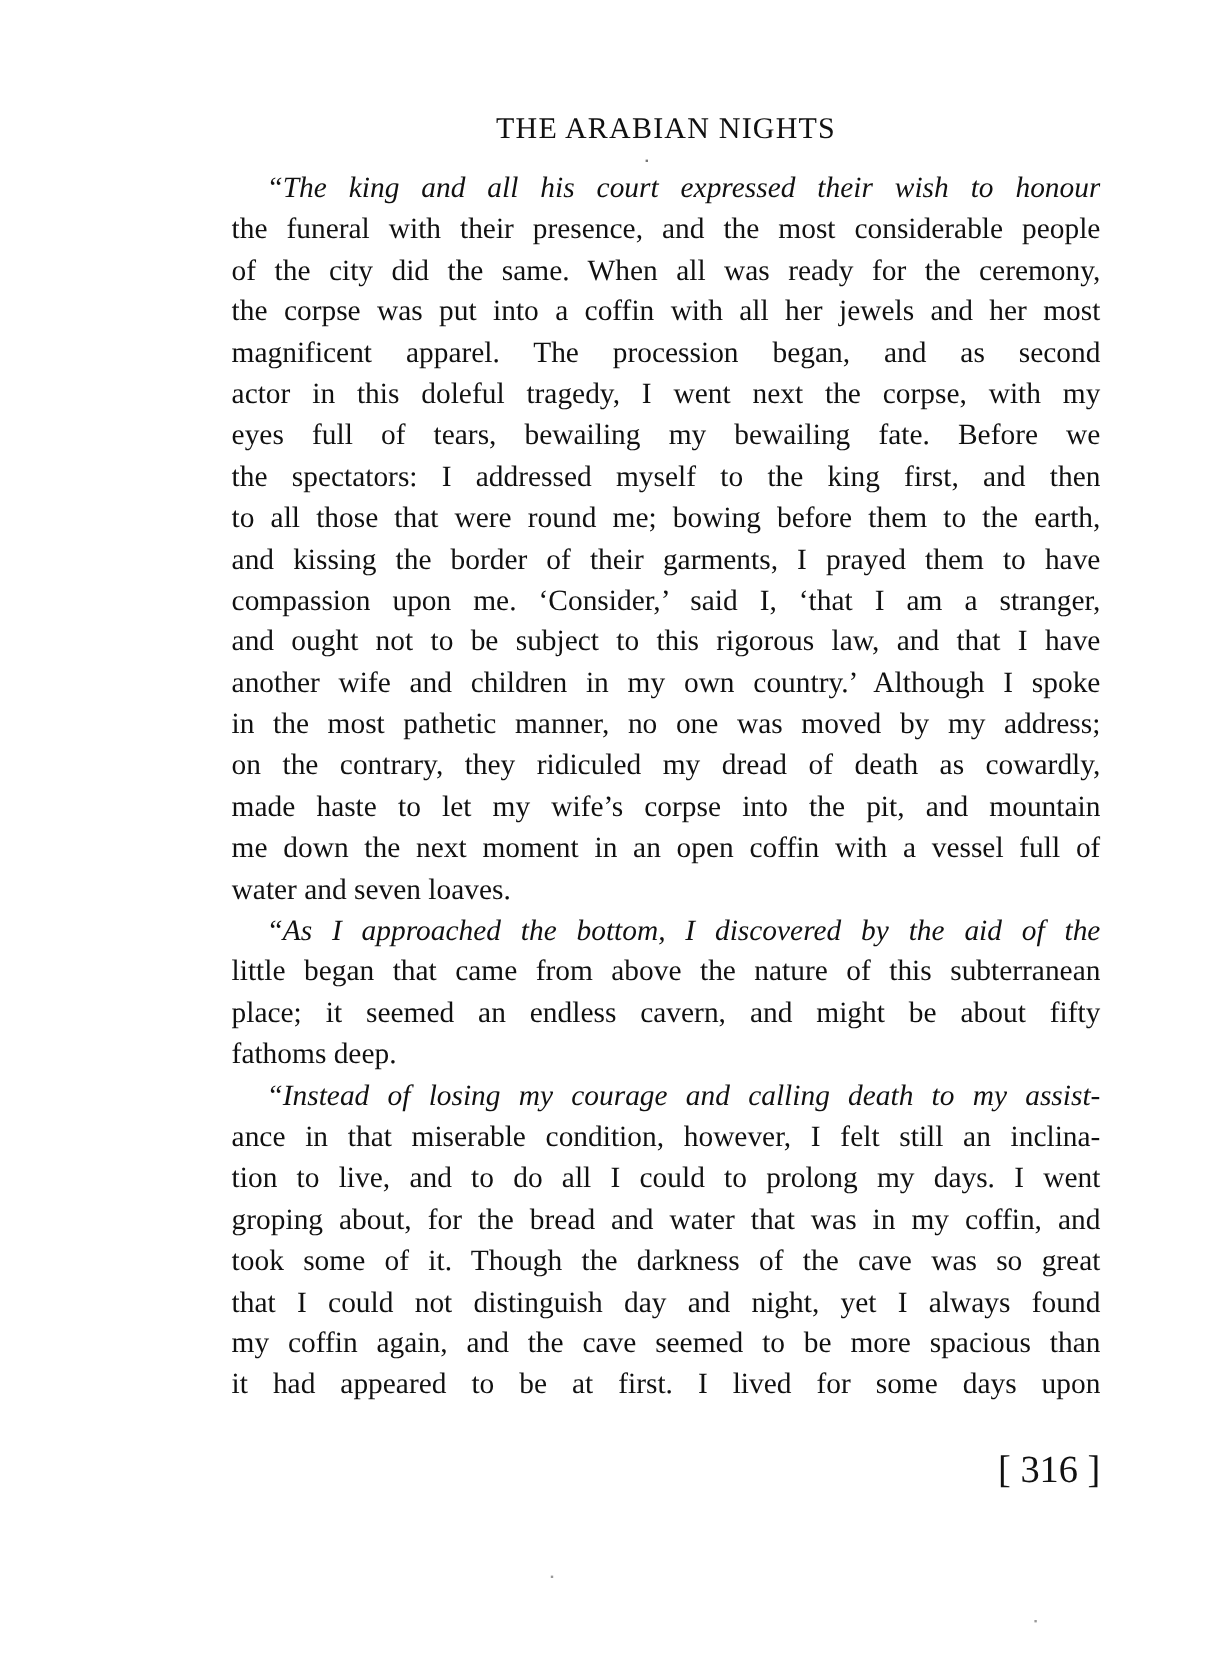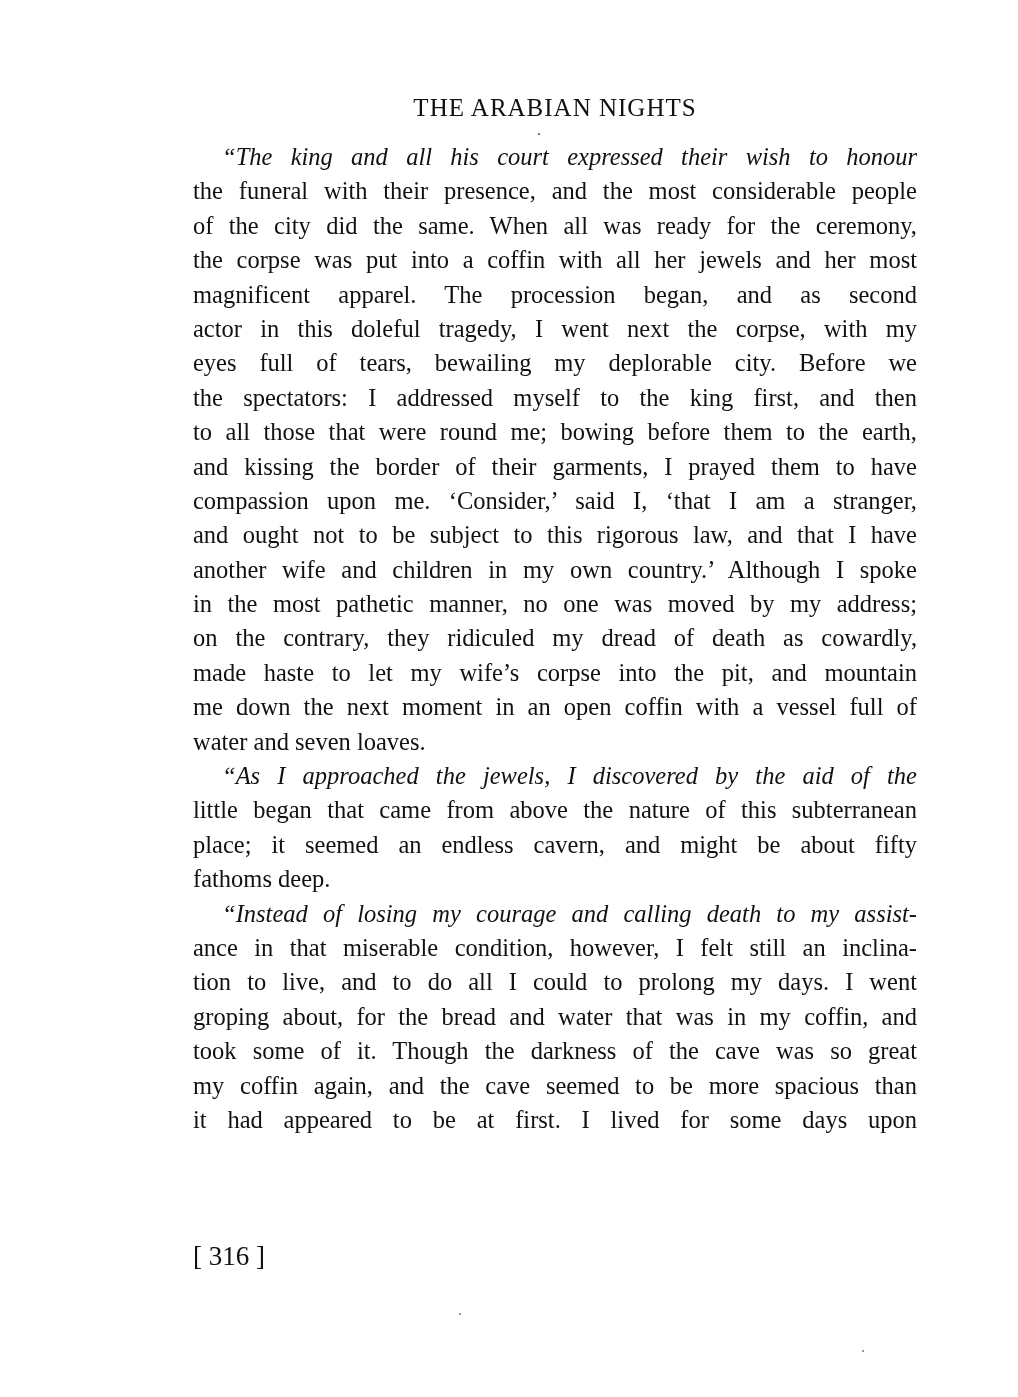--- a/index.html
+++ b/index.html
@@ -56,24 +56,23 @@
       white-space: nowrap;
       overflow: hidden;
     }
     .line.first { text-indent: 29px; font-style: italic; }
     .line.last { text-align-last: left; }
     .folio {
       position: absolute;
       top: 1208px;
       left: 193px;
       width: 724px;
-      text-align: left;
-      font-size: 27px;
+      text-align: right;
+      font-size: 32px;
       line-height: 32px;
-      margin-top: 32px;
     }
     .speck {
       position: absolute;
       width: 2px; height: 2px;
       background: #999;
     }
   </style>
 </head>
 <body>
 
@@ -82,45 +81,46 @@
   <div class="head-dot"></div>
 
   <div class="body-text">
     <div class="para">
       <span class="line first">“The king and all his court expressed their wish to honour</span>
       <span class="line">the funeral with their presence, and the most considerable people</span>
       <span class="line">of the city did the same.  When all was ready for the ceremony,</span>
       <span class="line">the corpse was put into a coffin with all her jewels and her most</span>
       <span class="line">magnificent apparel.  The procession began, and as second</span>
       <span class="line">actor in this doleful tragedy, I went next the corpse, with my</span>
-      <span class="line">eyes full of tears, bewailing my deplorable city.  Before we</span>
+      <span class="line">eyes full of tears, bewailing my bewailing fate.  Before we</span>
       <span class="line">the spectators: I addressed myself to the king first, and then</span>
       <span class="line">to all those that were round me; bowing before them to the earth,</span>
       <span class="line">and kissing the border of their garments, I prayed them to have</span>
       <span class="line">compassion upon me.  ‘Consider,’ said I, ‘that I am a stranger,</span>
       <span class="line">and ought not to be subject to this rigorous law, and that I have</span>
       <span class="line">another wife and children in my own country.’  Although I spoke</span>
       <span class="line">in the most pathetic manner, no one was moved by my address;</span>
       <span class="line">on the contrary, they ridiculed my dread of death as cowardly,</span>
       <span class="line">made haste to let my wife’s corpse into the pit, and mountain</span>
       <span class="line">me down the next moment in an open coffin with a vessel full of</span>
       <span class="line last">water and seven loaves.</span>
     </div>
     <div class="para">
-      <span class="line first">“As I approached the jewels, I discovered by the aid of the</span>
+      <span class="line first">“As I approached the bottom, I discovered by the aid of the</span>
       <span class="line">little began that came from above the nature of this subterranean</span>
       <span class="line">place; it seemed an endless cavern, and might be about fifty</span>
       <span class="line last">fathoms deep.</span>
     </div>
     <div class="para">
       <span class="line first">“Instead of losing my courage and calling death to my assist-</span>
       <span class="line">ance in that miserable condition, however, I felt still an inclina-</span>
       <span class="line">tion to live, and to do all I could to prolong my days.  I went</span>
       <span class="line">groping about, for the bread and water that was in my coffin, and</span>
       <span class="line">took some of it.  Though the darkness of the cave was so great</span>
+      <span class="line">that I could not distinguish day and night, yet I always found</span>
       <span class="line">my coffin again, and the cave seemed to be more spacious than</span>
       <span class="line">it had appeared to be at first.  I lived for some days upon</span>
     </div>
   </div>
 
   <div class="folio">[ 316 ]</div>
 
   <div class="speck" style="left:459px;top:1313px;"></div>
   <div class="speck" style="left:862px;top:1350px;"></div>
 </div>

